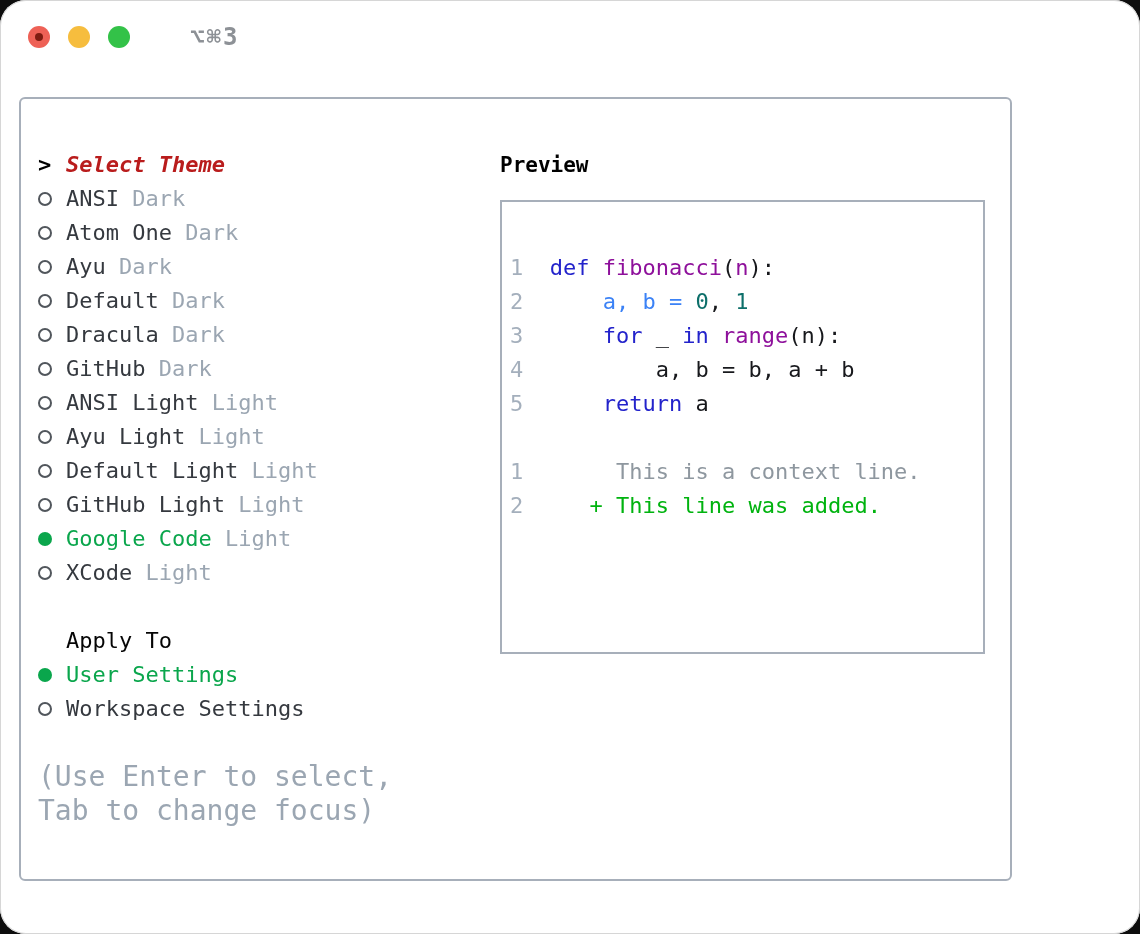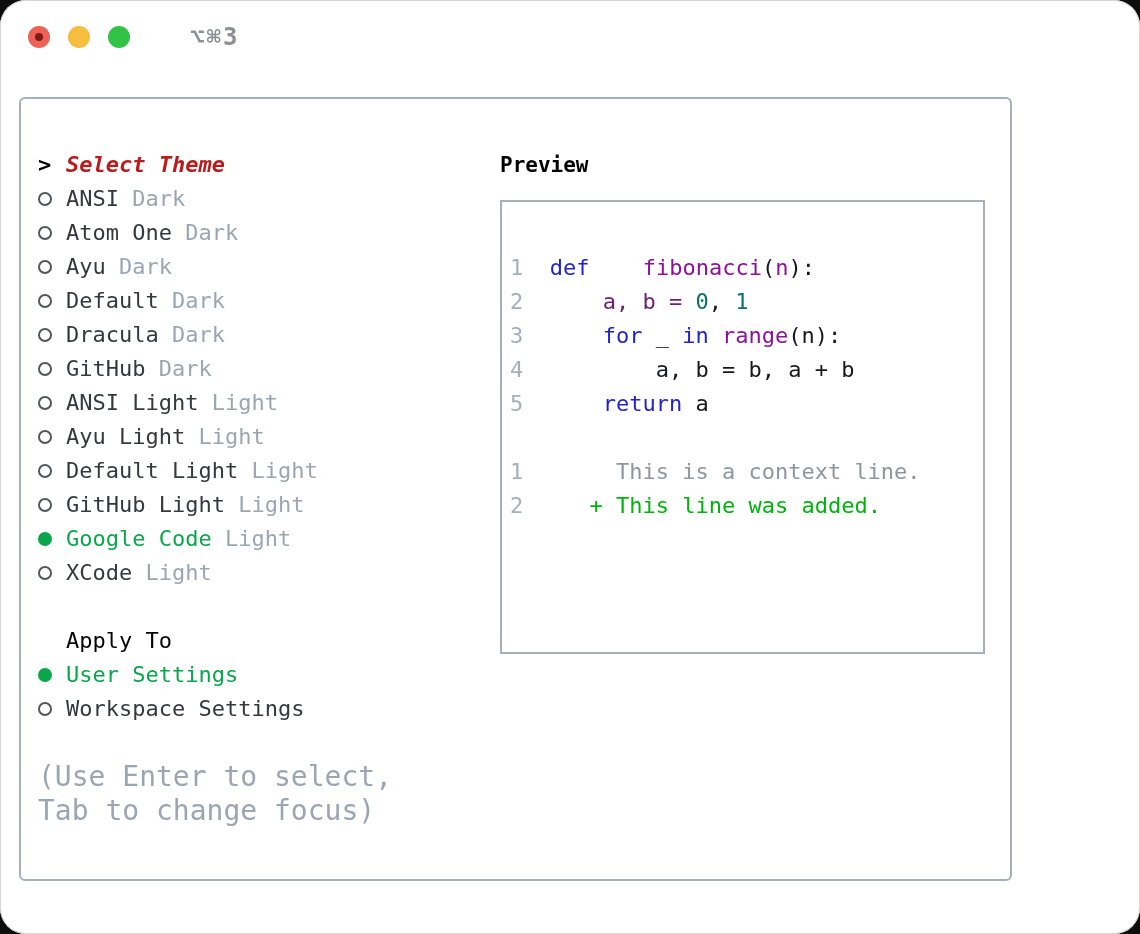--- a/index.html
+++ b/index.html
@@ -88,22 +88,22 @@
           <div class="row"><span class="marker"><span class="circle filled"></span></span><span class="label selected">User Settings</span></div>
           <div class="row"><span class="marker"><span class="circle"></span></span><span class="label">Workspace Settings</span></div>
         </div>
       <div class="help">(Use Enter to select, Tab to change focus)</div>
     </div>
 
     <div class="right">
       <div class="preview-title">Preview</div>
       <div class="preview-box">
         <div id="code-lines">
-            <div class="code-line"><span style="color: rgb(164, 175, 188);">1  </span><span style="color: rgb(35, 35, 203);">def</span><span style="color: rgb(23, 24, 28);"> </span><span style="color: rgb(142, 16, 155); margin-left: 40px;">fibonacci</span><span style="color: rgb(23, 24, 28);">(</span><span style="color: rgb(142, 16, 155);">n</span><span style="color: rgb(23, 24, 28);">):</span></div>
-            <div class="code-line"><span style="color: rgb(164, 175, 188);">2  </span><span style="color: #701a75;">    a, b = </span><span style="color: rgb(13, 111, 106);">0</span><span style="color: rgb(23, 24, 28);">, </span><span style="color: rgb(13, 111, 106);">1</span></div>
+            <div class="code-line"><span style="color: rgb(164, 175, 188);">1  </span><span style="color: rgb(35, 35, 203);">def</span><span style="color: rgb(23, 24, 28);"> </span><span style="color: rgb(142, 16, 155);">fibonacci</span><span style="color: rgb(23, 24, 28);">(</span><span style="color: rgb(142, 16, 155);">n</span><span style="color: rgb(23, 24, 28);">):</span></div>
+            <div class="code-line"><span style="color: rgb(164, 175, 188);">2  </span><span style="color: #3b82f6;">    a, b = </span><span style="color: rgb(13, 111, 106);">0</span><span style="color: rgb(23, 24, 28);">, </span><span style="color: rgb(13, 111, 106);">1</span></div>
             <div class="code-line"><span style="color: rgb(164, 175, 188);">3  </span><span style="color: rgb(23, 24, 28);">    </span><span style="color: rgb(35, 35, 203);">for</span><span style="color: rgb(23, 24, 28);"> _ </span><span style="color: rgb(35, 35, 203);">in</span><span style="color: rgb(23, 24, 28);"> </span><span style="color: rgb(142, 16, 155);">range</span><span style="color: rgb(23, 24, 28);">(n):</span></div>
             <div class="code-line"><span style="color: rgb(164, 175, 188);">4  </span><span style="color: rgb(23, 24, 28);">        a, b = b, a + b</span></div>
             <div class="code-line"><span style="color: rgb(164, 175, 188);">5  </span><span style="color: rgb(23, 24, 28);">    </span><span style="color: rgb(35, 35, 203);">return</span><span style="color: rgb(23, 24, 28);"> a</span></div>
             <div class="code-line">&nbsp;</div>
             <div class="code-line"><span style="color: rgb(164, 175, 188);">1</span><span style="color: rgb(142, 151, 159);">       This is a context line.</span></div>
             <div class="code-line"><span style="color: rgb(164, 175, 188);">2</span><span style="color: rgb(23, 24, 28);">     </span><span style="color: rgb(0, 179, 15);">+ This line was added.</span></div>
           </div>
       </div>
     </div>
 

